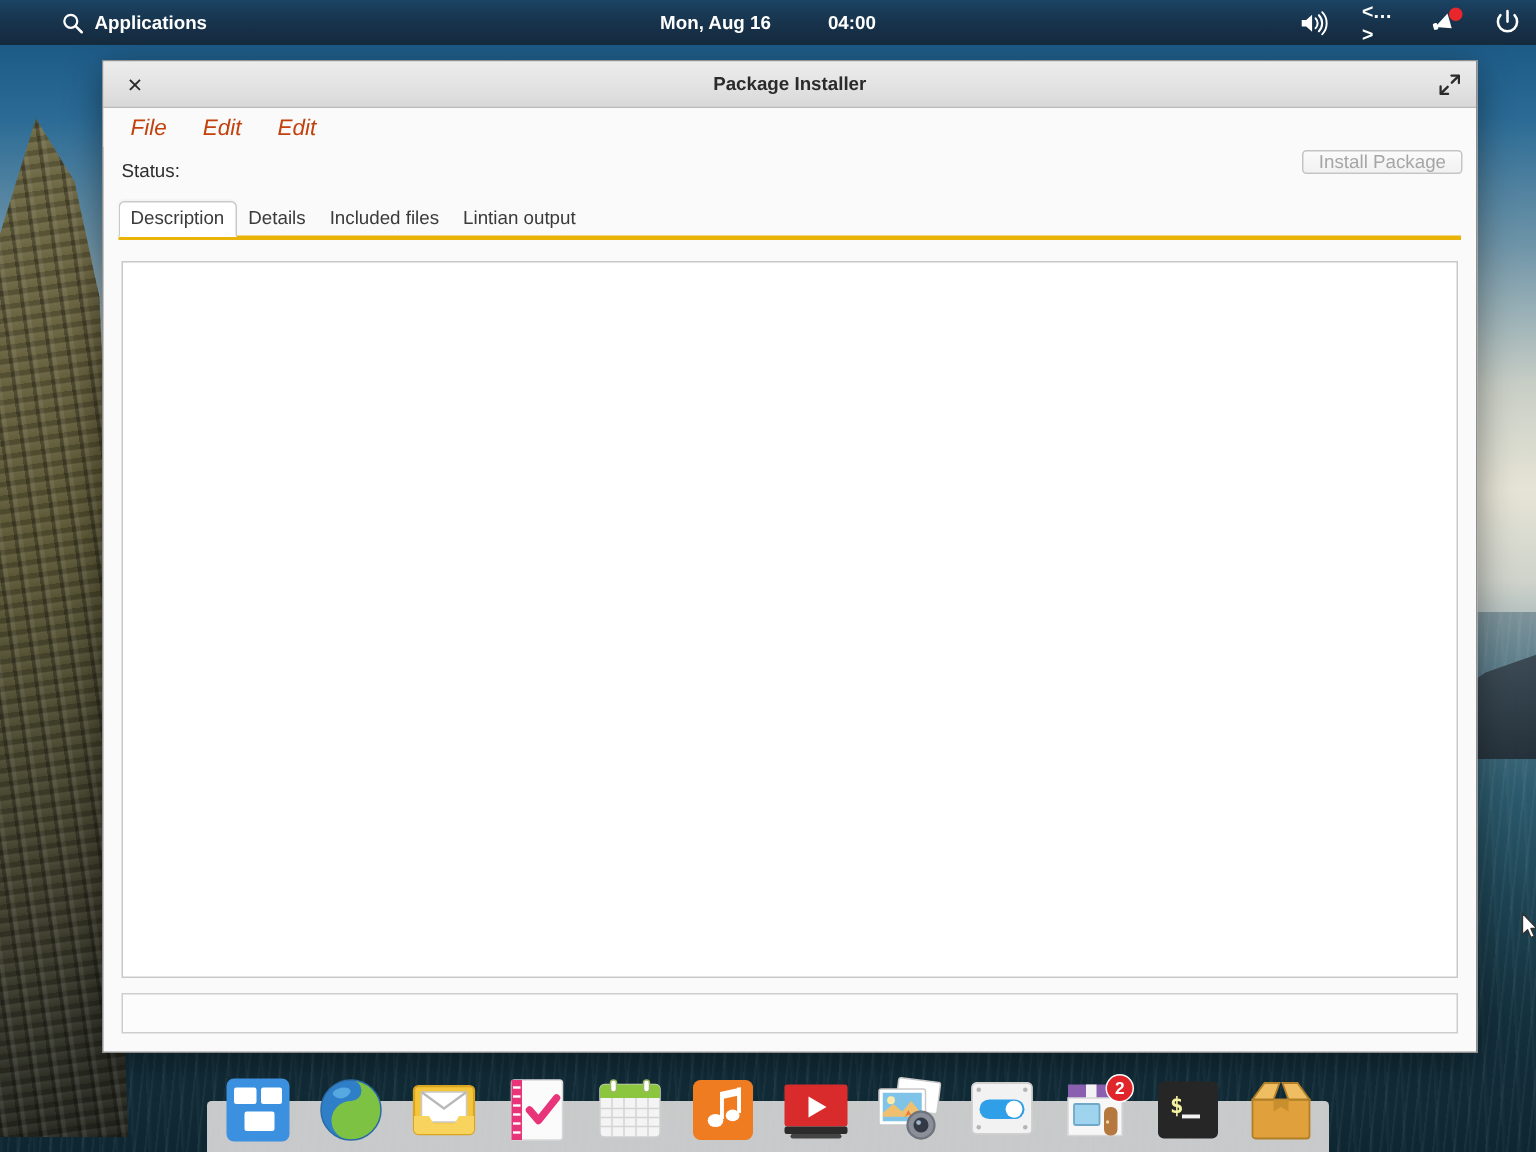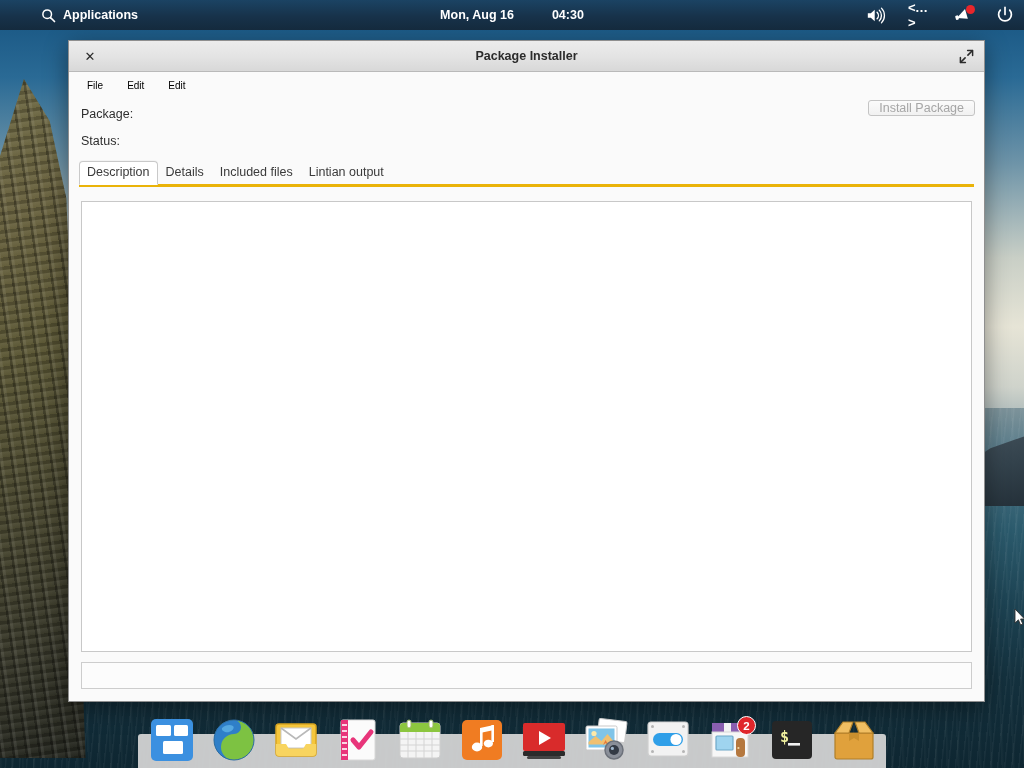--- a/index.html
+++ b/index.html
@@ -108,22 +108,22 @@
     width: 18px; height: 18px; cursor: pointer;
     display: flex; align-items: center; justify-content: center;
   }
 
   #menubar {
     flex: 0 0 26px; display: flex; align-items: center;
     padding-left: 8px; gap: 4px;
     background: #fafafa;
   }
   .menu-item {
-    font-size: 10px; color: #000000;
-    padding: 3px 10px; cursor: pointer; border-radius: 2px;
+    font-size: 15px; color: #c2410c;
+    padding: 3px 10px; cursor: pointer; border-radius: 2px; font-style: italic;
   }
 
   #info-rows { flex: 0 0 auto; padding: 2px 0 6px 0; position: relative; }
   .info-row {
     display: flex; align-items: center; height: 27px;
     padding-left: 12px; font-size: 12.5px; color: #2e2e2e;
   }
   .info-label { min-width: 52px; }
   .info-value { color: #2e2e2e; }
 
@@ -209,21 +209,21 @@
       <svg width="15" height="15" viewBox="0 0 16 16">
         <circle cx="6.6" cy="6.6" r="4.6" fill="none" stroke="#ffffff" stroke-width="1.6"></circle>
         <line x1="10.2" y1="10.2" x2="14.4" y2="14.4" stroke="#ffffff" stroke-width="1.8" stroke-linecap="round"></line>
       </svg>
     </span>
     <span>Applications</span>
   </div>
 
   <div id="clock">
     <span>Mon, Aug 16</span>
-    <span>04:30</span>
+    <span>04:00</span>
   </div>
 
   <div id="tray">
 
     <div class="tray-btn">
       <svg width="20" height="17" viewBox="0 0 22 18">
         <path d="M2 6.6h3.3L9.6 2.7v12.6L5.3 11.4H2z" fill="#ffffff"></path>
         <path d="M12.2 5.4a5.2 5.2 0 0 1 0 7.2" fill="none" stroke="#ffffff" stroke-width="1.5" stroke-linecap="round"></path>
         <path d="M14.6 3.1a8.5 8.5 0 0 1 0 11.8" fill="none" stroke="#ffffff" stroke-width="1.5" stroke-linecap="round"></path>
         <path d="M17 0.9a11.6 11.6 0 0 1 0 16.2" fill="none" stroke="#ffffff" stroke-width="1.4" stroke-linecap="round"></path>
@@ -267,24 +267,20 @@
     </div>
   </div>
 
   <div id="menubar">
     <div class="menu-item">File</div>
     <div class="menu-item">Edit</div>
     <div class="menu-item">Edit</div>
   </div>
 
   <div id="info-rows">
-    <div class="info-row">
-      <span class="info-label">Package:</span>
-      <span class="info-value"></span>
-    </div>
     <div class="info-row">
       <span class="info-label">Status:</span>
       <span class="info-value"></span>
     </div>
     <button id="install-btn" disabled="">Install Package</button>
   </div>
 
   <div id="tabstrip">
     <div class="tab active">Description</div>
     <div class="tab">Details</div>

